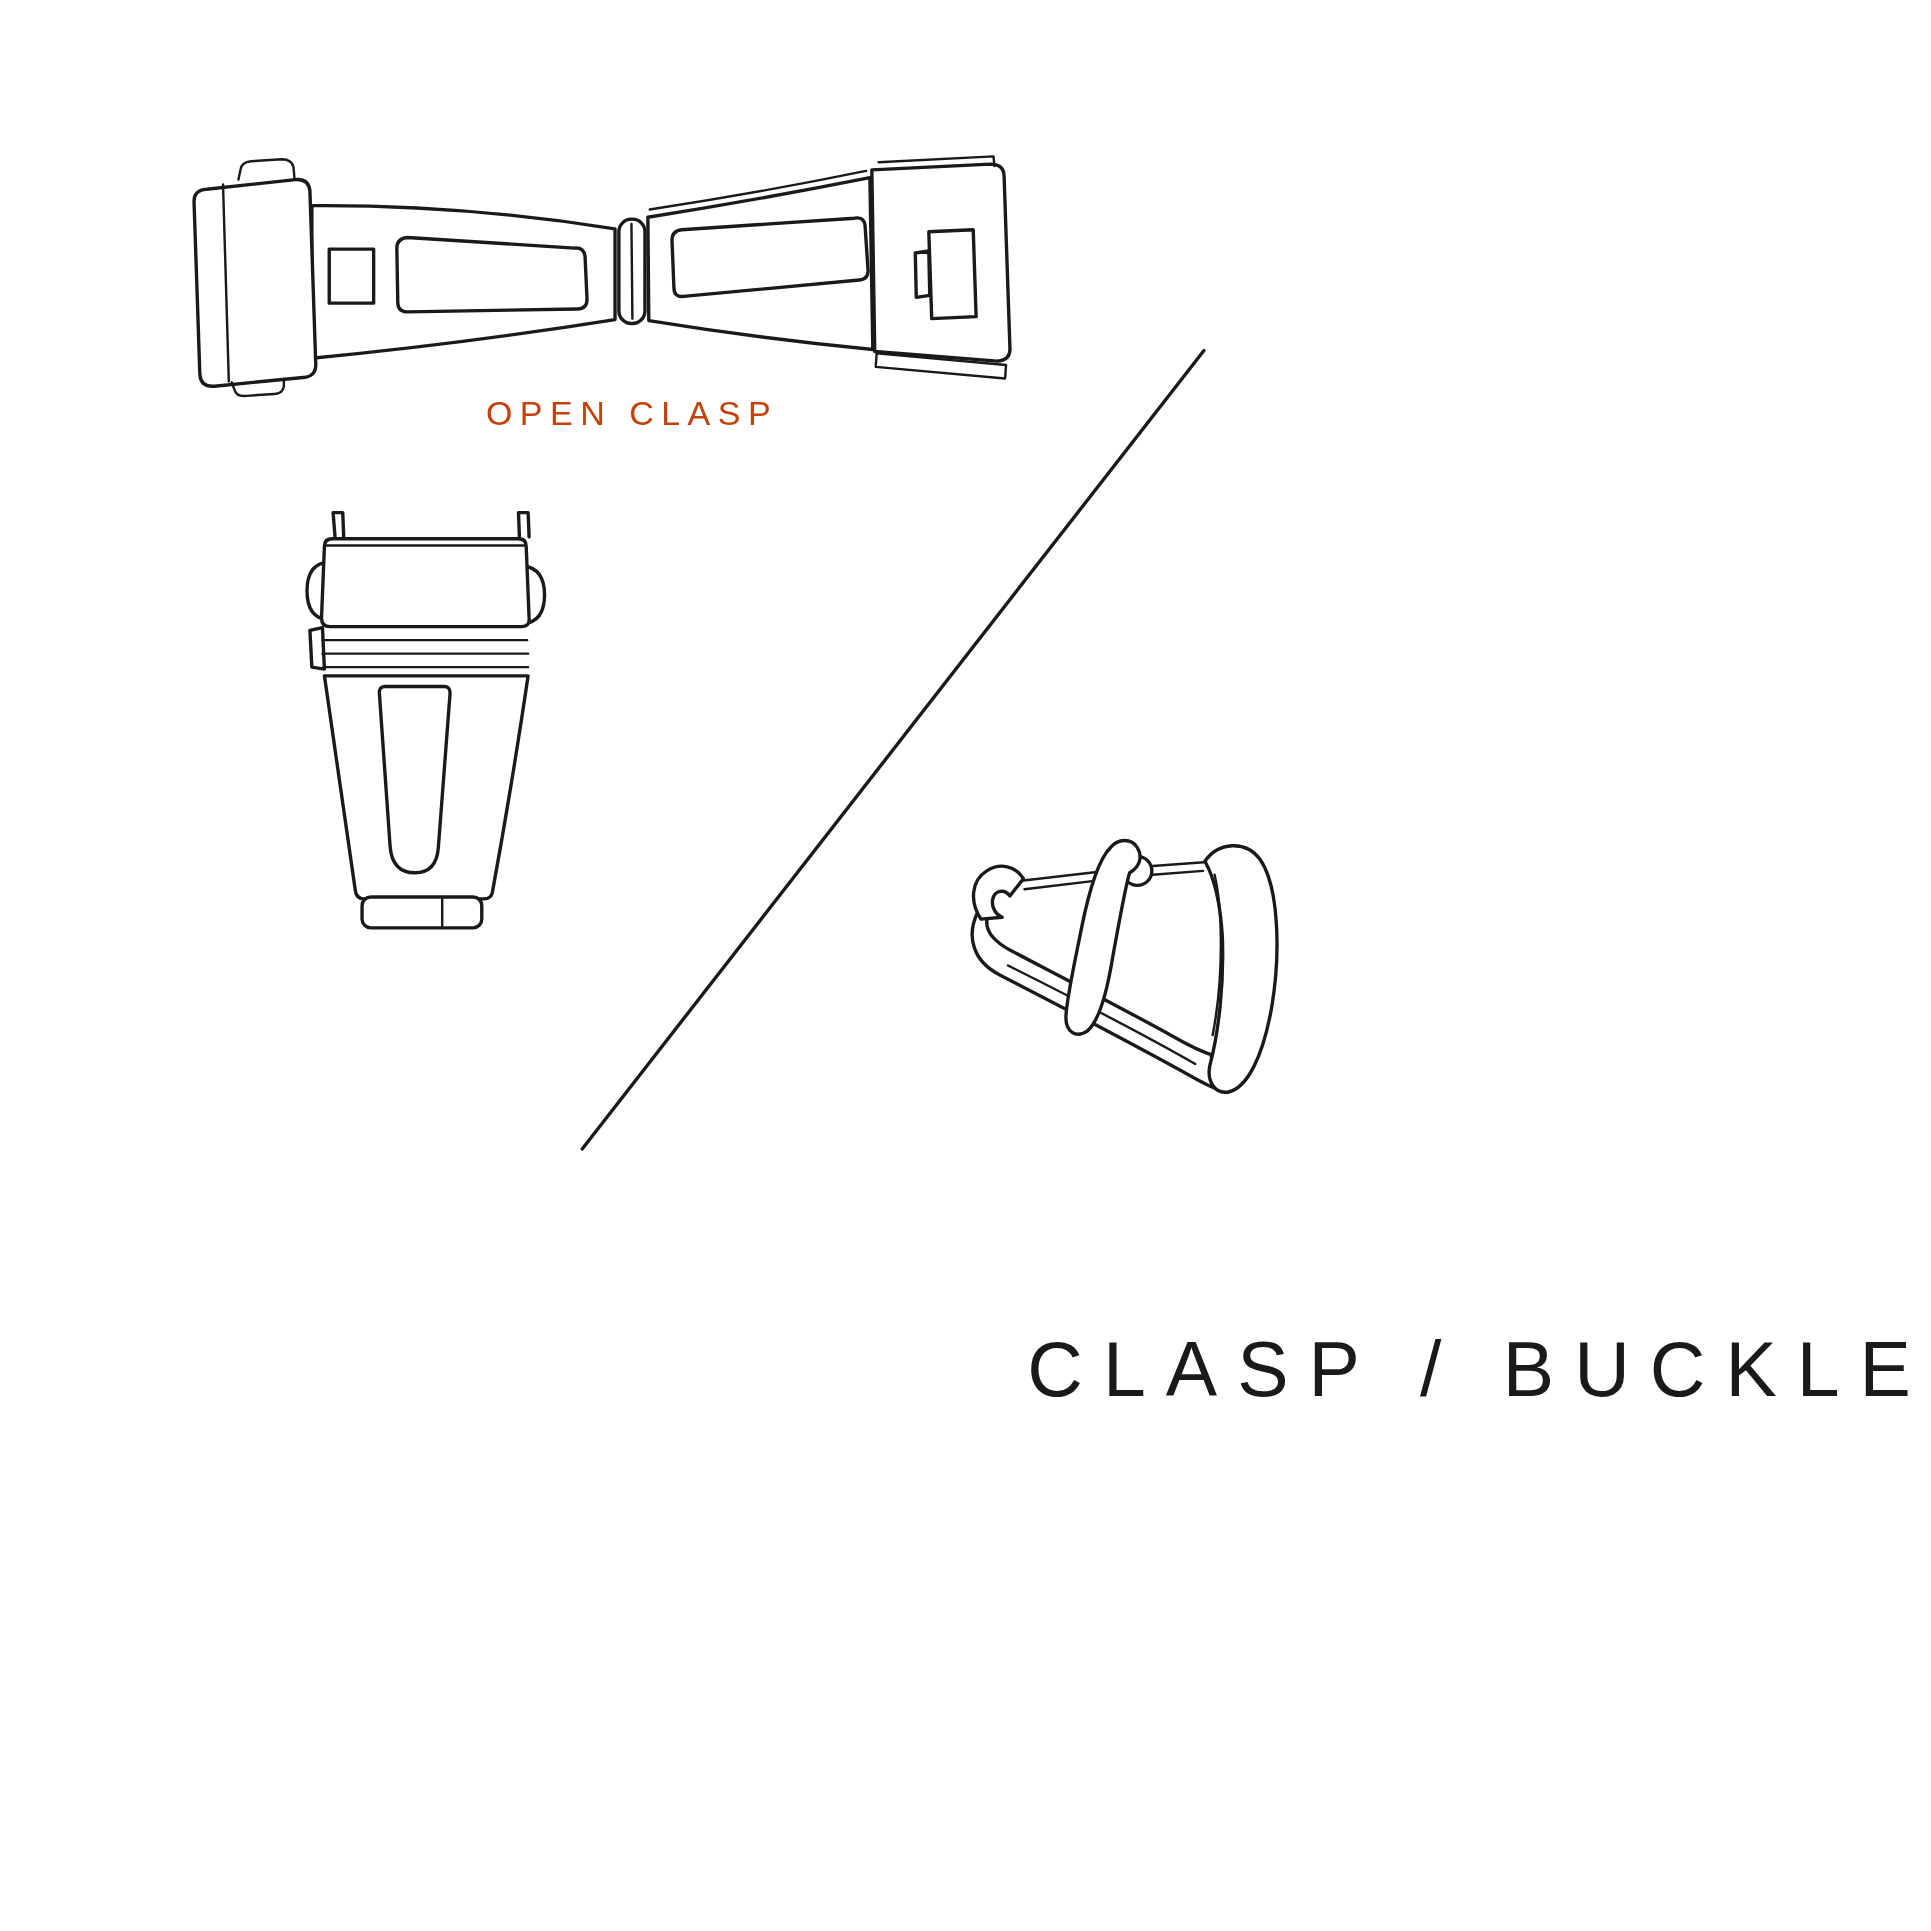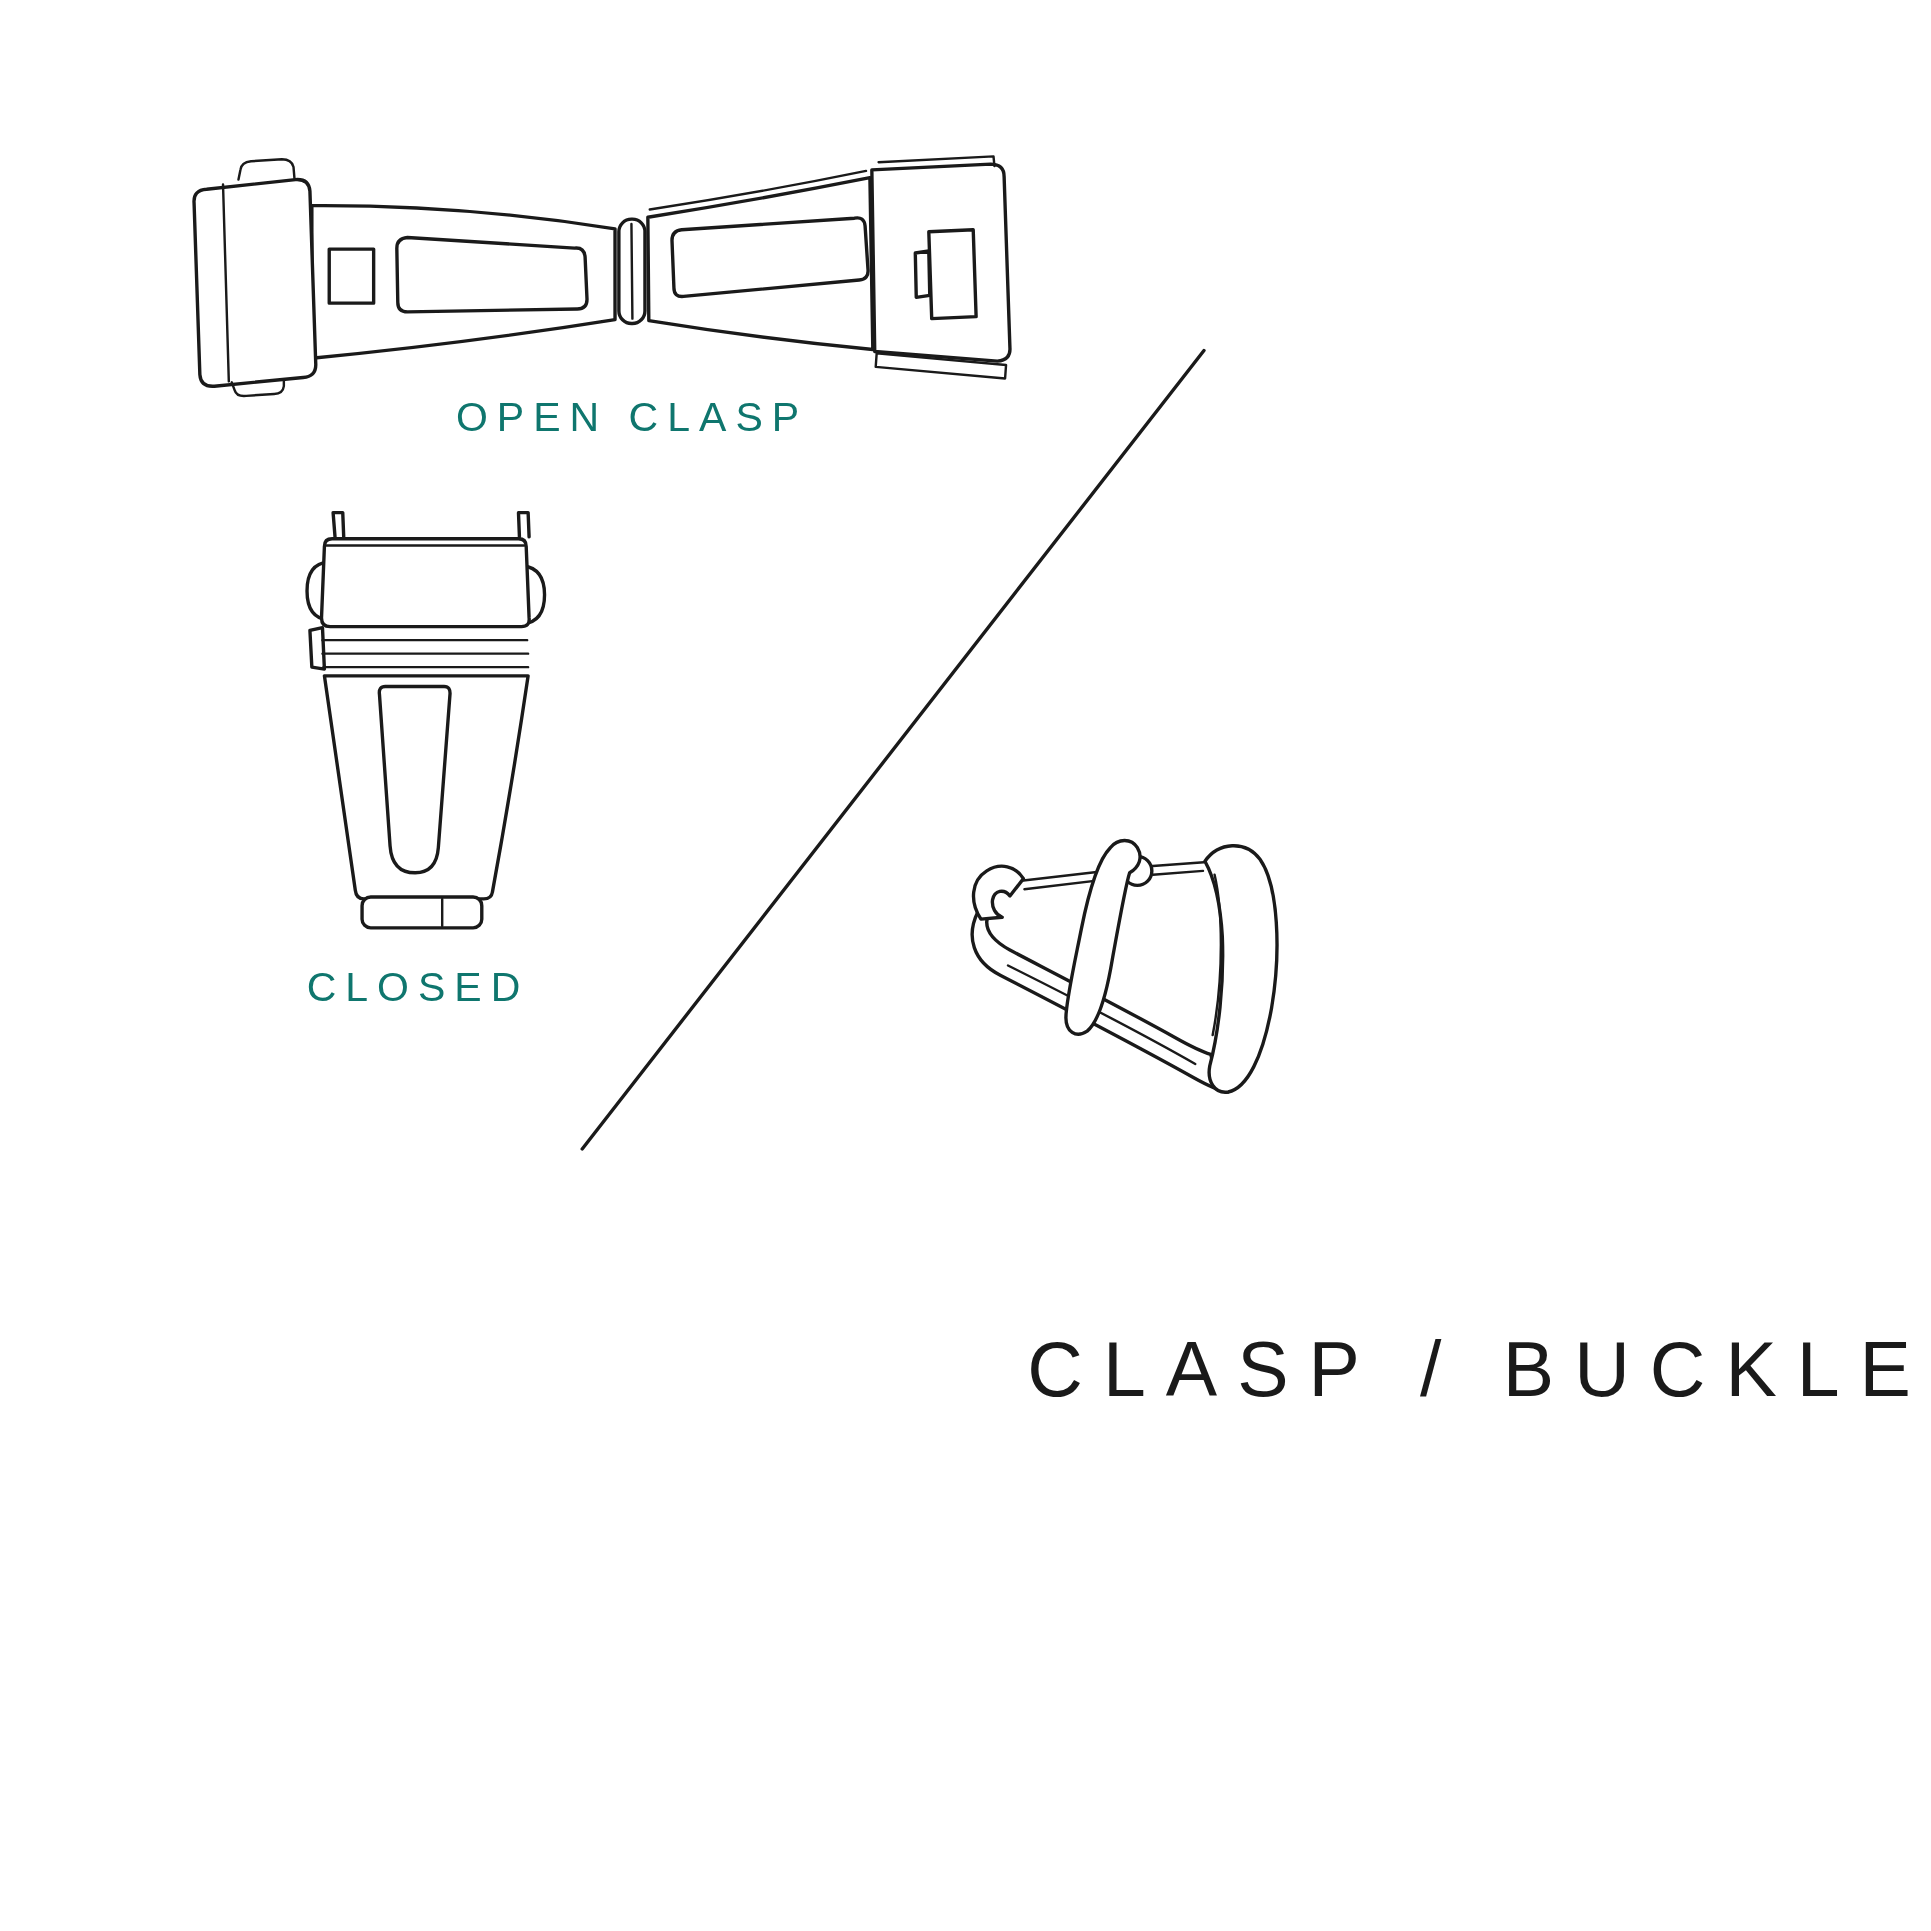--- a/index.html
+++ b/index.html
@@ -14,23 +14,23 @@
     background: #ffffff;
     overflow: hidden;
   }
   .art {
     position: absolute;
     left: 0; top: 0;
   }
   .caption {
     position: absolute;
     text-align: center;
-    color: #0f766e;
+    color: #c2410c;
     font-weight: 500;
-    font-size: 41px;
+    font-size: 34px;
     letter-spacing: 0.22em;
     white-space: nowrap;
   }
   .caption-open-clasp { left: 246px; width: 772px; top: 394px; }
   .caption-closed     { left: 32px;  width: 772px; top: 964px; }
   .page-title {
     position: absolute;
     left: 0; width: 1931px; top: 1325px;
     text-align: right;
     color: #1a1a1a;
@@ -122,18 +122,17 @@
       <path class="thin" d="M 1194,906 L 1246,902"></path>
 
       <circle class="sh" cx="1178" cy="902" r="15"></circle>
 
       <path class="sh" d="M 1150,878 C 1158,868 1172,868 1178,878 C 1184,888 1180,898 1170,904 C 1166,916 1160,950 1152,994 C 1146,1030 1138,1058 1126,1068 C 1114,1076 1104,1068 1104,1054 C 1104,1038 1112,1002 1120,962 C 1128,922 1138,890 1150,878 Z"></path>
     </g>
   </svg>
 
   <div class="caption caption-open-clasp">OPEN CLASP</div>
 
-  <div class="caption caption-closed">CLOSED</div>
 
   <div class="page-title">CLASP / BUCKLE</div>
 
 </div>
 
 
 </body></html>

